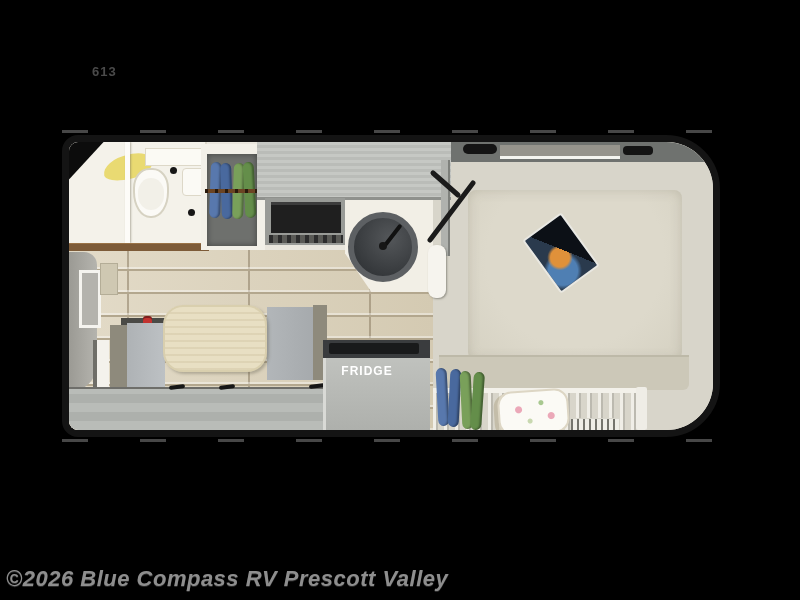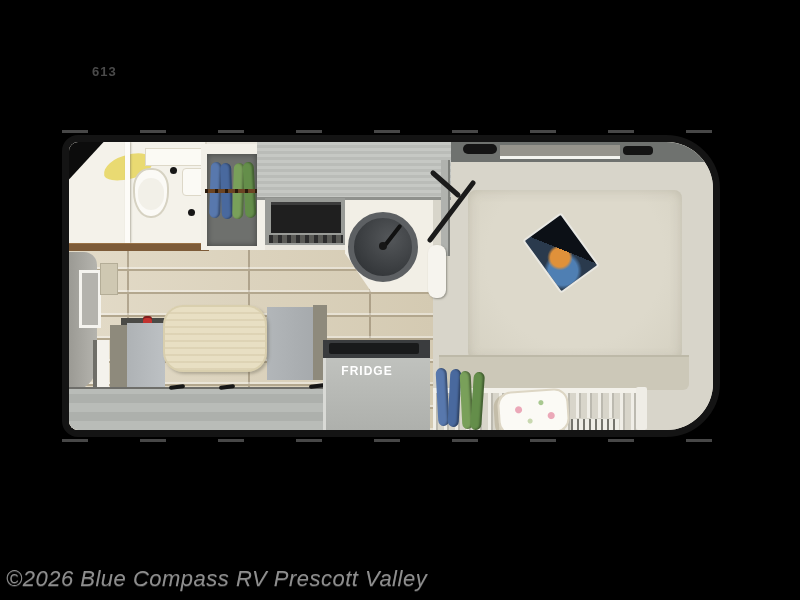--- a/index.html
+++ b/index.html
@@ -2,21 +2,21 @@
 <html><head>
 <meta charset="utf-8">
 <style>
   html,body{margin:0;padding:0;background:#000;}
   body{width:800px;height:600px;position:relative;overflow:hidden;
        font-family:"Liberation Sans",sans-serif;}
   .abs{position:absolute;}
   
   #model-label{left:92px;top:64px;font-size:13px;font-weight:bold;color:#4a4a4a;
                letter-spacing:1px;}
-  #watermark{left:6px;top:566px;font-size:22px;font-weight:normal;font-style:italic;
+  #watermark{left:6px;top:566px;font-size:22px;font-weight:bold;font-style:italic;
              color:#8e8e8e;letter-spacing:.5px;text-shadow:0 1px 0 #2a2a2a;}
   .edge-art{left:62px;width:658px;height:3px;opacity:.35;
             background:repeating-linear-gradient(90deg,rgba(255,255,255,.8) 0 26px,transparent 26px 78px);}
   
   #plan{left:62px;top:135px;width:658px;height:302px;box-sizing:border-box;
         background:#e9e6dd;border:7px solid #141414;
         border-radius:16px 54px 54px 16px;overflow:hidden;}
   #plan *{position:absolute;}
   
   .bedroom-floor{left:361px;top:0;width:283px;height:288px;background:#d8d5ca;}

